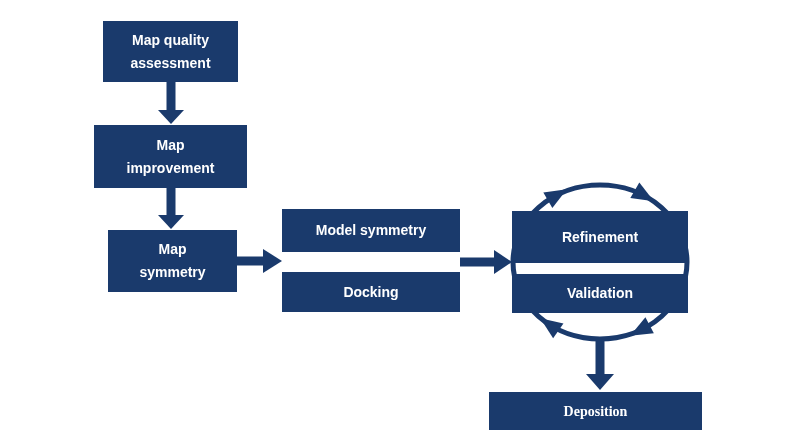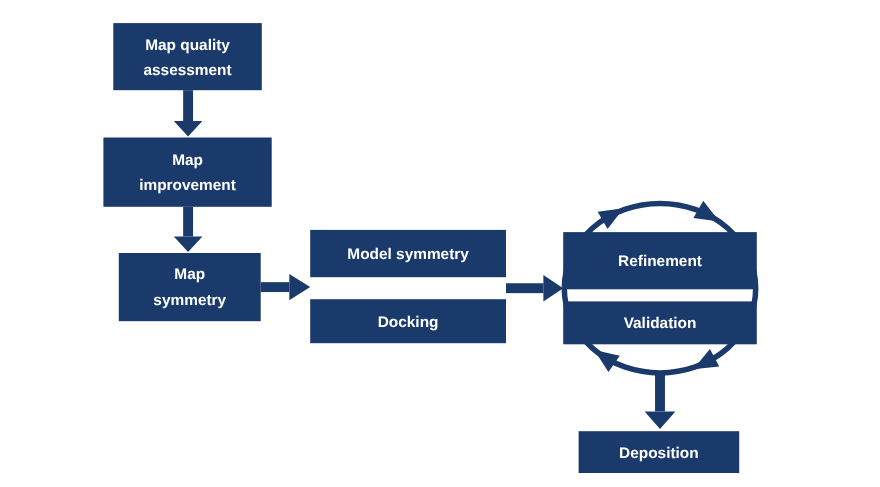--- a/index.html
+++ b/index.html
@@ -31,21 +31,21 @@
   
   .n-quality     {left:103px; top:21px;  width:135px; height:61px;}
   .n-improvement {left:94px;  top:125px; width:153px; height:63px;}
   .n-symmetry    {left:108px; top:230px; width:129px; height:62px;}
   
   .n-modelbuild  {left:282px; top:209px; width:178px; height:43px;}
   .n-docking     {left:282px; top:272px; width:178px; height:40px;}
   
   .n-refinement  {left:512px; top:211px; width:176px; height:52px;}
   .n-validation  {left:512px; top:274px; width:176px; height:39px;text-align:right;}
-  .n-deposition  {left:526px; top:392px; width:146px; height:38px;}
+  .n-deposition  {left:489px; top:392px; width:213px; height:38px;font-family:Liberation Serif, serif;}
   .arrows{z-index:1;}
   .cycle-heads{z-index:3;}
 </style>
 </head>
 <body>
 
 <div class="canvas">
 
   <svg class="layer arrows" width="800" height="443" viewBox="0 0 800 443">
 

